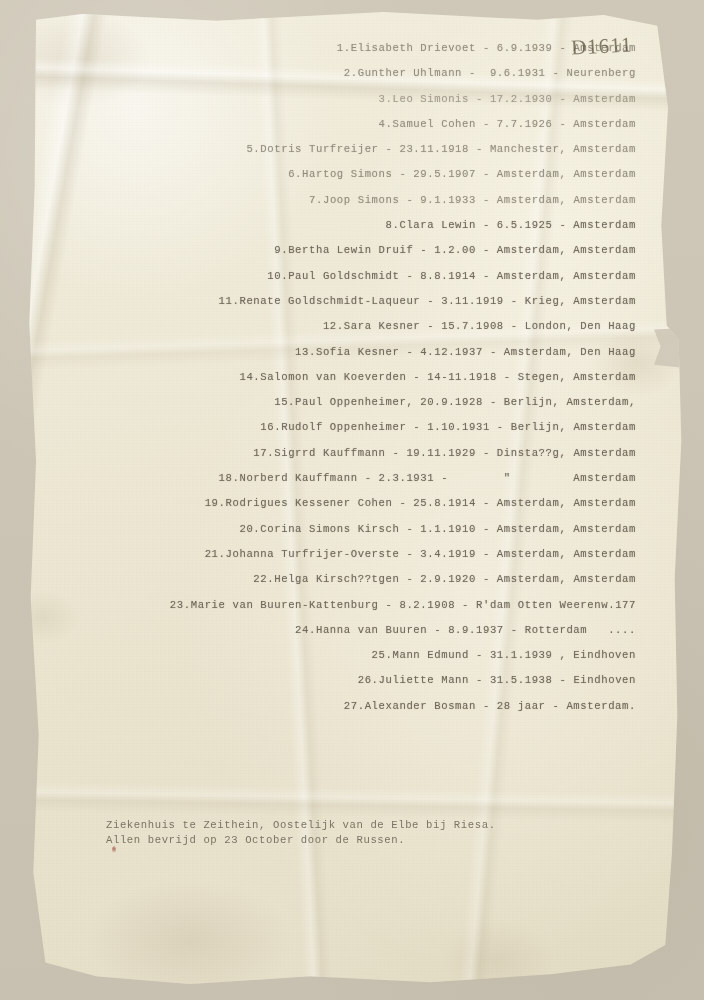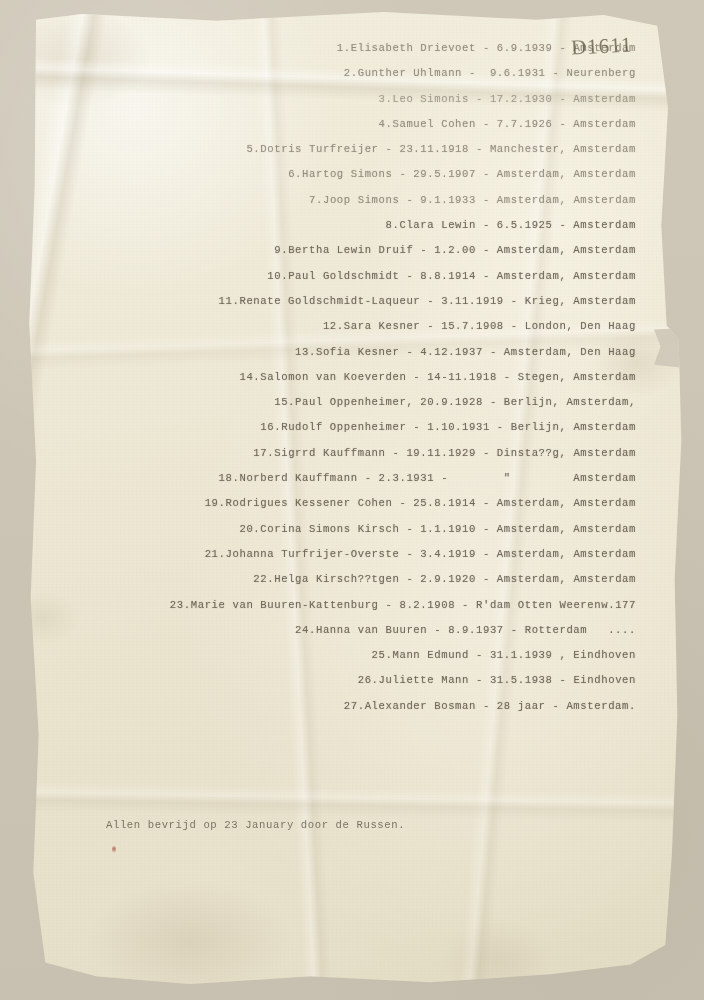--- a/index.html
+++ b/index.html
@@ -144,17 +144,17 @@
     <div class="crease" id="stains"></div>
     <div class="crease" id="fold-v"></div>
     <div class="crease" id="fold-h"></div>
     <div id="grain"></div>
     <div class="crease" id="corner-torn"></div>
 
     <div id="archive-mark">D1611</div>
 
     <div id="typed"><span class="line faint"><span class="num">1.</span><span>Elisabeth Drievoet - 6.9.1939 - Amsterdam</span></span><span class="line faint"><span class="num">2.</span><span>Gunther Uhlmann -  9.6.1931 - Neurenberg</span></span><span class="line fainter"><span class="num">3.</span><span>Leo Simonis - 17.2.1930 - Amsterdam</span></span><span class="line faint"><span class="num">4.</span><span>Samuel Cohen - 7.7.1926 - Amsterdam</span></span><span class="line faint"><span class="num">5.</span><span>Dotris Turfreijer - 23.11.1918 - Manchester, Amsterdam</span></span><span class="line faint"><span class="num">6.</span><span>Hartog Simons - 29.5.1907 - Amsterdam, Amsterdam</span></span><span class="line faint"><span class="num">7.</span><span>Joop Simons - 9.1.1933 - Amsterdam, Amsterdam</span></span><span class="line strong"><span class="num">8.</span><span>Clara Lewin - 6.5.1925 - Amsterdam</span></span><span class="line strong"><span class="num">9.</span><span>Bertha Lewin Druif - 1.2.00 - Amsterdam, Amsterdam</span></span><span class="line strong"><span class="num">10.</span><span>Paul Goldschmidt - 8.8.1914 - Amsterdam, Amsterdam</span></span><span class="line strong"><span class="num">11.</span><span>Renate Goldschmidt-Laqueur - 3.11.1919 - Krieg, Amsterdam</span></span><span class="line strong"><span class="num">12.</span><span>Sara Kesner - 15.7.1908 - London, Den Haag</span></span><span class="line strong"><span class="num">13.</span><span>Sofia Kesner - 4.12.1937 - Amsterdam, Den Haag</span></span><span class="line strong"><span class="num">14.</span><span>Salomon van Koeverden - 14-11.1918 - Stegen, Amsterdam</span></span><span class="line strong"><span class="num">15.</span><span>Paul Oppenheimer, 20.9.1928 - Berlijn, Amsterdam,</span></span><span class="line strong"><span class="num">16.</span><span>Rudolf Oppenheimer - 1.10.1931 - Berlijn, Amsterdam</span></span><span class="line strong"><span class="num">17.</span><span>Sigrrd Kauffmann - 19.11.1929 - Dinsta??g, Amsterdam</span></span><span class="line strong"><span class="num">18.</span><span>Norberd Kauffmann - 2.3.1931 -        "         Amsterdam</span></span><span class="line strong"><span class="num">19.</span><span>Rodrigues Kessener Cohen - 25.8.1914 - Amsterdam, Amsterdam</span></span><span class="line strong"><span class="num">20.</span><span>Corina Simons Kirsch - 1.1.1910 - Amsterdam, Amsterdam</span></span><span class="line strong"><span class="num">21.</span><span>Johanna Turfrijer-Overste - 3.4.1919 - Amsterdam, Amsterdam</span></span><span class="line strong"><span class="num">22.</span><span>Helga Kirsch??tgen - 2.9.1920 - Amsterdam, Amsterdam</span></span><span class="line strong"><span class="num">23.</span><span>Marie van Buuren-Kattenburg - 8.2.1908 - R'dam Otten Weerenw.177</span></span><span class="line strong"><span class="num">24.</span><span>Hanna van Buuren - 8.9.1937 - Rotterdam   ....</span></span><span class="line strong"><span class="num">25.</span><span>Mann Edmund - 31.1.1939 , Eindhoven</span></span><span class="line strong"><span class="num">26.</span><span>Juliette Mann - 31.5.1938 - Eindhoven</span></span><span class="line strong"><span class="num">27.</span><span>Alexander Bosman - 28 jaar - Amsterdam.</span></span></div>
 
-    <div id="footer"><span>Allen bevrijd op 23 January door de Russen.</span></div>
+    <div id="footer"><span>Ziekenhuis te Zeithein, Oostelijk van de Elbe bij Riesa.</span><span>Allen bevrijd op 23 October door de Russen.</span></div>
     <div id="ink-dot"></div>
 
   </div>
 </div>
 
 </body></html>

